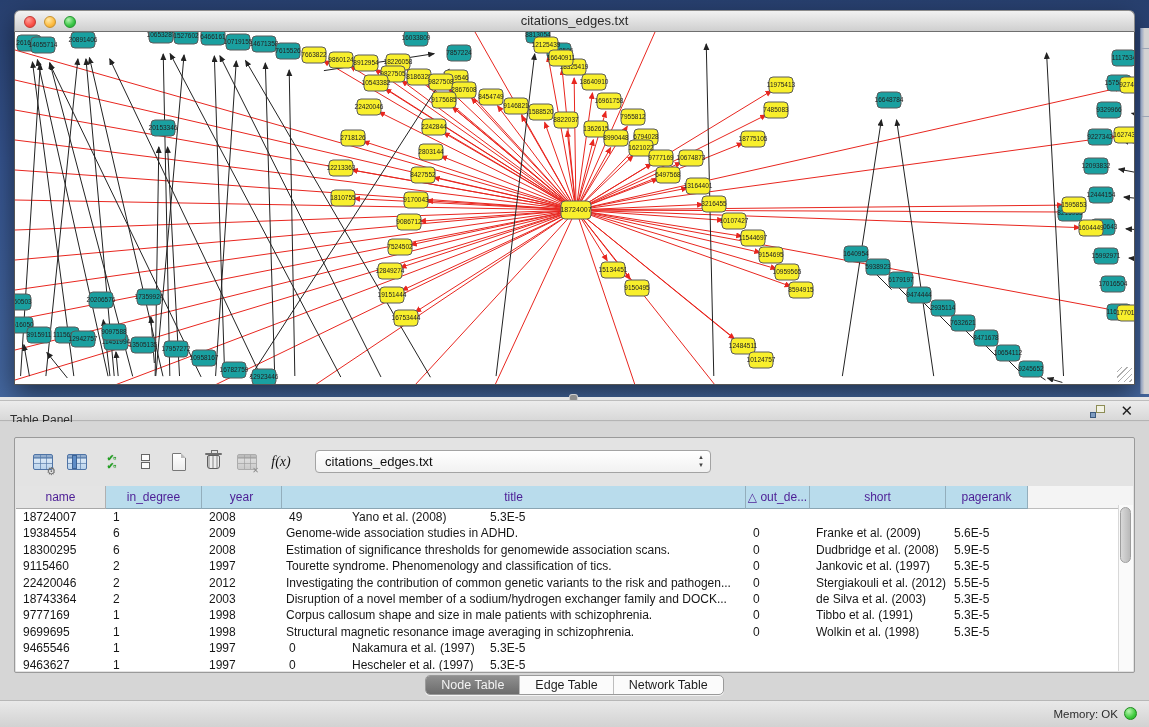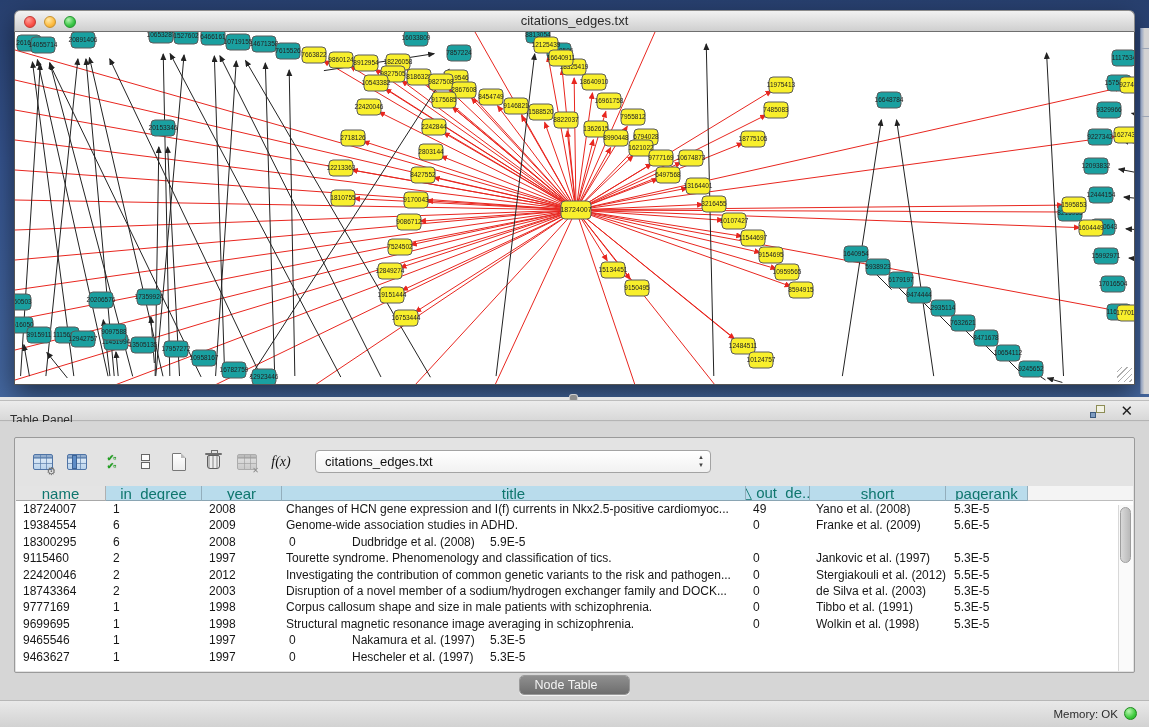--- a/index.html
+++ b/index.html
@@ -73,40 +73,40 @@
        linear-gradient(#e4e4e4,#c2c2c2); opacity:.75; }
   .xbadge { position:absolute; right:2px; bottom:1px; font-size:8px; color:#888; font-weight:bold; }
   .fx { font-family:"Liberation Serif","DejaVu Serif",serif; font-style:italic; font-size:14px; color:#111; }
 
   #dropdown { margin-left:14px; width:396px; height:23px; background:linear-gradient(#fff,#f1f1f1);
     border:1px solid #a3a3a3; border-radius:4px; display:flex; align-items:center; padding:0 9px;
     font-size:13px; color:#111; position:relative; box-shadow:inset 0 1px 1px rgba(255,255,255,.8); }
   #dropdown .stepper { position:absolute; right:6px; top:2px; font-size:6px; line-height:8px; color:#444; text-align:center; }
 
   #grid { position:absolute; left:1px; right:1px; top:48px; bottom:1px; background:#fff; overflow:hidden; }
-  #ghead { display:flex; height:15px; font-size:15px; color:#0f766e; }
+  #ghead { display:flex; height:23px; font-size:12px; color:#4c1d95; }
   .hc { background:#b9dcec; border-right:1px solid #93aebc; border-bottom:1px solid #8aa5b3;
     display:flex; align-items:center; justify-content:center; overflow:hidden; white-space:nowrap; }
   .hc.gray { background:#e4e4e4; border-right:1px solid #b0b0b0; border-bottom:1px solid #a8a8a8; }
   .hc.fill { background:#f4f4f4; border-right:none; border-bottom:1px solid #bdbdbd; }
   .c0{width:90px}.c1{width:96px}.c2{width:80px}.c3{width:464px}.c4{width:64px}.c5{width:136px}.c6{width:82px}
   .cf{flex:1}
   #rows { font-size:12px; color:#161616; }
   .r { display:flex; height:16.4px; line-height:16.4px; white-space:nowrap; }
   .r div { overflow:hidden; }
   .r .c0{padding-left:7px}.r .c1{padding-left:7px}.r .c2{padding-left:7px}.r .c3{padding-left:4px}
   .r .c4{padding-left:7px}.r .c5{padding-left:6px}.r .c6{padding-left:8px}
   #vscroll { position:absolute; right:0; top:19px; bottom:0; width:15px; background:#fafafa; border-left:1px solid #d8d8d8; }
   #vthumb { position:absolute; left:1px; top:2px; width:11px; height:56px; border:1px solid #9e9e9e;
     border-radius:6px; background:linear-gradient(90deg,#d9d9d9,#b9b9b9); }
 
   
   #tabbar { position:absolute; left:0; top:253px; width:1149px; height:22px; display:flex; justify-content:center; }
   #seg { display:inline-flex; border:1px solid #9a9a9a; border-radius:5px; overflow:hidden;
-    background:#fbfbfb; box-shadow:0 1px 0 rgba(255,255,255,.7); height:20px;flex-direction:column; }
+    background:#fbfbfb; box-shadow:0 1px 0 rgba(255,255,255,.7); height:20px; }
   .segb { padding:0 15px; font-size:12.5px; line-height:19px; color:#1e1e1e; border-left:1px solid #bdbdbd; cursor:default; }
   .segb:first-child { border-left:none; }
   .segb.sel { background:linear-gradient(#8f8f8f,#6c6c6c); color:#f3f3f3; border-left:none; }
 
   
   #statusbar { position:absolute; left:0; top:700px; width:1149px; height:27px;
     background:linear-gradient(#e9e9e9,#d2d2d2); border-top:1px solid #b7b7b7; }
   #mem { position:absolute; right:12px; top:6px; display:flex; align-items:center; gap:6px; }
   #mem .t { font-size:11.5px; color:#2c2c2c; }
   #mem .dot { width:13px; height:13px; border-radius:50%; border:1px solid #1d8a1d;
@@ -780,38 +780,38 @@
         <div class="hc c4">△ out_de...</div>
         <div class="hc c5">short</div>
         <div class="hc c6">pagerank</div>
         <div class="hc fill cf"></div>
       </div>
       <div id="rows">
           <div class="r">
             <div class="c0">18724007</div>
             <div class="c1">1</div>
             <div class="c2">2008</div>
-            <div class="c3">Changes of HCN gene expression and I(f) currents in Nkx2.5-positive cardiomyoc...</div>
             <div class="c4">49</div>
             <div class="c5">Yano et al. (2008)</div>
             <div class="c6">5.3E-5</div>
           </div>
           <div class="r">
             <div class="c0">19384554</div>
             <div class="c1">6</div>
             <div class="c2">2009</div>
             <div class="c3">Genome-wide association studies in ADHD.</div>
             <div class="c4">0</div>
             <div class="c5">Franke et al. (2009)</div>
             <div class="c6">5.6E-5</div>
           </div>
           <div class="r">
             <div class="c0">18300295</div>
             <div class="c1">6</div>
             <div class="c2">2008</div>
+            <div class="c3">Estimation of significance thresholds for genomewide association scans.</div>
             <div class="c4">0</div>
             <div class="c5">Dudbridge et al. (2008)</div>
             <div class="c6">5.9E-5</div>
           </div>
           <div class="r">
             <div class="c0">9115460</div>
             <div class="c1">2</div>
             <div class="c2">1997</div>
             <div class="c3">Tourette syndrome. Phenomenology and classification of tics.</div>
             <div class="c4">0</div>

